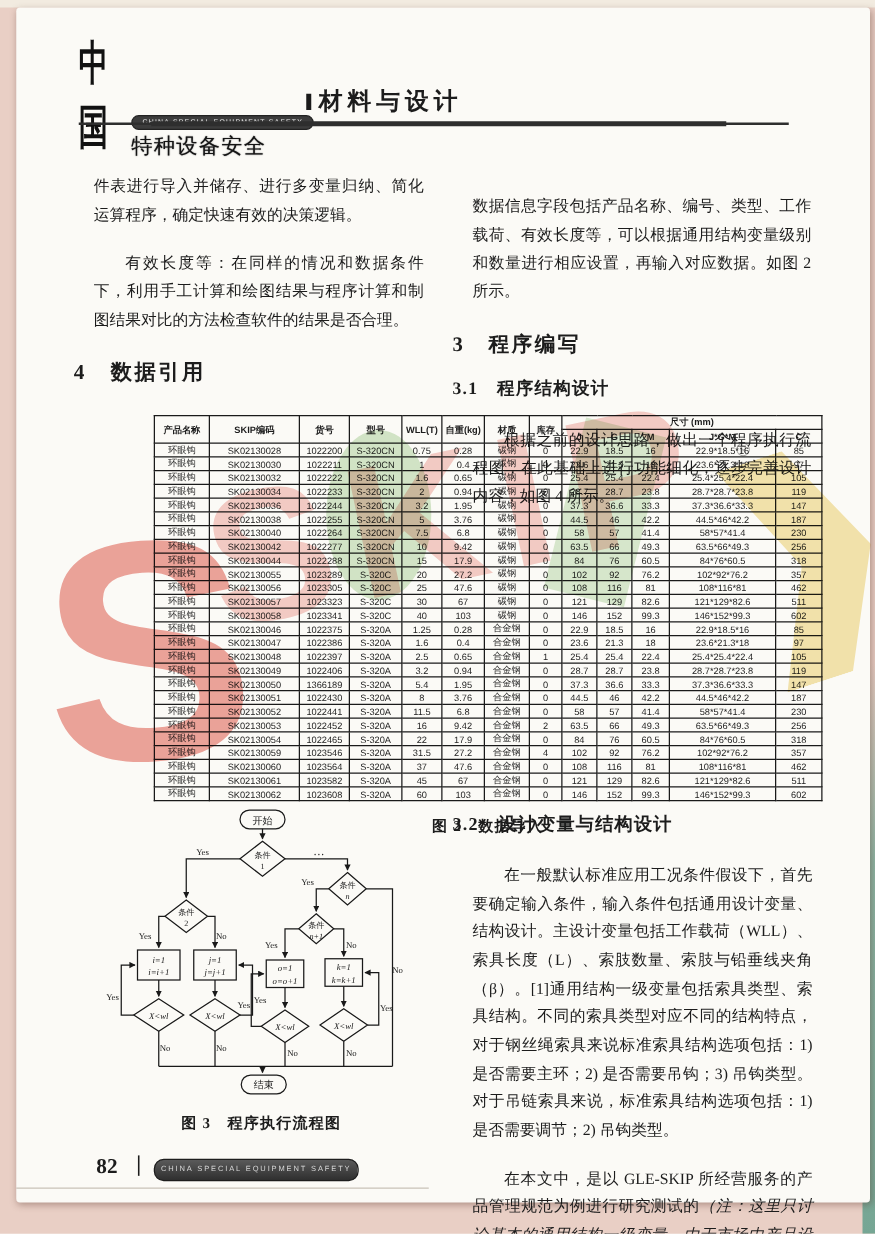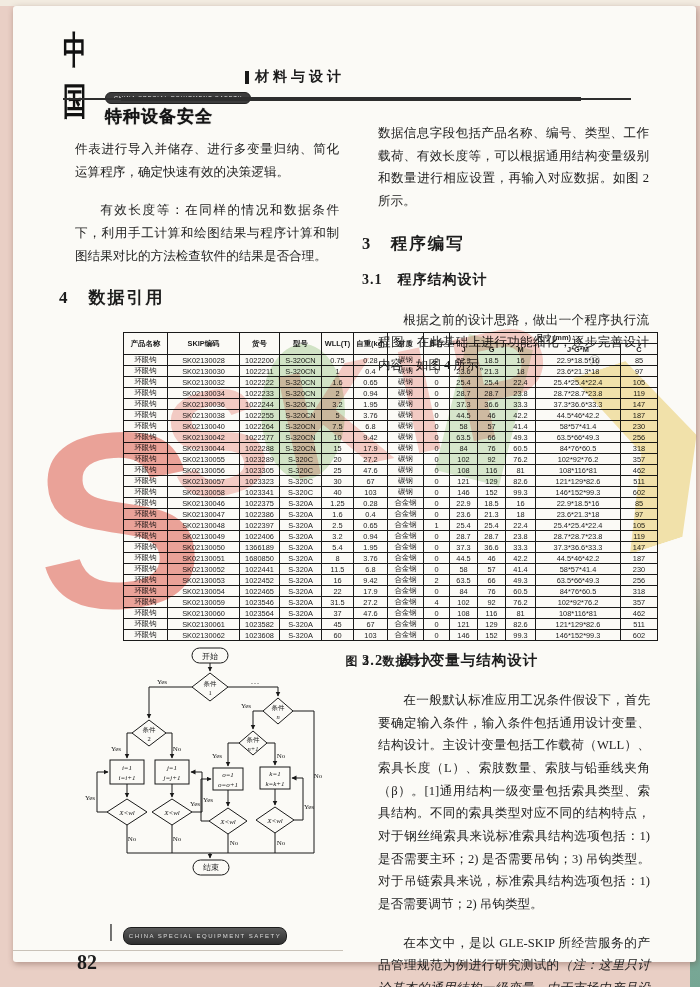--- a/index.html
+++ b/index.html
@@ -23,33 +23,33 @@
     letter-spacing:-3px;transform:scale(.78,1.25);transform-origin:left bottom;
     color:#111;width:44px;
   }
   .logo-right{margin-left:-2px;}
   .logo-en{
     display:inline-block;background:#3c3c3c;color:#e8e8e8;border-radius:7px;
     font-family:"Liberation Sans",sans-serif;font-size:5.5px;letter-spacing:1px;
     padding:2px 8px;border:1px solid #222;
   }
   .logo-title{
-    font-family:"Liberation Sans",sans-serif;font-weight:bold;font-size:17px;
+    font-family:"Liberation Sans",sans-serif;font-weight:normal;font-size:17px;
     letter-spacing:1px;color:#141414;text-shadow:0 0 1px #444;margin-top:1px;
   }
   .section-label{position:absolute;left:232px;top:62px;display:flex;align-items:center;
-    font-family:"Liberation Serif",serif;font-weight:bold;font-size:14px;letter-spacing:4px;}
+    font-family:"Liberation Serif",serif;font-weight:bold;font-size:19px;letter-spacing:4px;}
   .section-marker{display:inline-block;width:4px;height:13px;background:#1a1a1a;margin-right:6px;}
   .header-rule{position:absolute;left:50px;top:92px;width:568px;height:2px;background:#2e2e2e;}
   .header-rule:before{content:"";position:absolute;left:58px;top:-1px;width:460px;height:4px;background:#2e2e2e;}
 
   
   .col{position:absolute;font-size:12.6px;line-height:1.8;text-align:justify;}
   .col-left-top{left:46px;top:116px;width:296px;}
-  .col-right-top{left:349px;top:100px;width:303px;}
+  .col-right-top{left:349px;top:132px;width:303px;}
   .col p{margin:16px;}
   .indent{text-indent:2em;}
   h2.sec{font-size:17px;margin:13px 0 9px;letter-spacing:2px;}
   h3.sec{font-size:16.5px;margin:15px 0 7px;letter-spacing:2px;}
   h4.sec{font-size:14px;margin:9px 0 2px;letter-spacing:1px;}
 
   
   .figure2{position:absolute;left:110px;top:326px;width:534px;}
   table.data{border-collapse:collapse;table-layout:fixed;width:534px;
     font-family:"Liberation Sans",sans-serif;font-size:7.4px;}
@@ -64,21 +64,21 @@
   .figure3{position:absolute;left:46px;top:640px;width:310px;}
   .figure3 svg{display:block;}
   .fc-text{font-family:"Liberation Serif",serif;fill:#191919;}
   .fc-math{font-style:italic;}
 
   
   .col-right-bottom{left:349px;top:641px;width:304px;}
   .note-italic{font-style:italic;}
 
   
-  .footer-num{position:absolute;left:64px;top:917px;font-size:20px;font-weight:bold;margin-top:28px;}
+  .footer-num{position:absolute;left:64px;top:917px;font-size:17px;font-weight:bold;}
   .footer-sep{position:absolute;left:96px;top:915px;font-size:18px;font-weight:bold;}
   .footer-badge{
     position:absolute;left:110px;top:921px;width:162px;height:16px;border-radius:8px;
     background:linear-gradient(180deg,#5a5a5a,#2f2f2f);border:1px solid #1d1d1d;
     color:#d9d9d9;font-family:"Liberation Sans",sans-serif;font-size:6px;letter-spacing:1.5px;
     display:flex;align-items:center;justify-content:center;
   }
   .footer-rule{position:absolute;left:0px;top:944px;width:330px;height:1px;background:#c9c2b8;}
 
   
@@ -442,21 +442,21 @@
             <td>0</td>
             <td>37.3</td>
             <td>36.6</td>
             <td>33.3</td>
             <td>37.3*36.6*33.3</td>
             <td>147</td>
           </tr>
           <tr>
             <td>环眼钩</td>
             <td>SK02130051</td>
-            <td>1680850</td>
+            <td>1022430</td>
             <td>S-320A</td>
             <td>8</td>
             <td>3.76</td>
             <td>合金钢</td>
             <td>0</td>
             <td>44.5</td>
             <td>46</td>
             <td>42.2</td>
             <td>44.5*46*42.2</td>
             <td>187</td>
@@ -651,20 +651,21 @@
         <text x="169" y="131" font-size="7" class="fc-math">o=1</text>
         <text x="169" y="141" font-size="7" class="fc-math">o=o+1</text>
         <text x="216" y="130" font-size="7" class="fc-math">k=1</text>
         <text x="216" y="140" font-size="7" class="fc-math">k=k+1</text>
         <text x="68" y="169" font-size="7" class="fc-math">X&lt;wl</text>
         <text x="113" y="169" font-size="7" class="fc-math">X&lt;wl</text>
         <text x="169" y="178" font-size="7" class="fc-math">X&lt;wl</text>
         <text x="216" y="177" font-size="7" class="fc-math">X&lt;wl</text>
       </g>
     </svg>
+    <div class="fig-caption" style="width:300px;">图 3　程序执行流程图</div>
   </div>
 
   <div class="col col-right-bottom">
     <h4 class="sec" style="font-size:14.5px;margin:0 0 4px;">3.2　设计变量与结构设计</h4>
     <p class="indent">在一般默认标准应用工况条件假设下，首先要确定输入条件，输入条件包括通用设计变量、结构设计。主设计变量包括工作载荷（WLL）、索具长度（L）、索肢数量、索肢与铅垂线夹角（β）。[1]通用结构一级变量包括索具类型、索具结构。不同的索具类型对应不同的结构特点，对于钢丝绳索具来说标准索具结构选项包括：1) 是否需要主环；2) 是否需要吊钩；3) 吊钩类型。对于吊链索具来说，标准索具结构选项包括：1) 是否需要调节；2) 吊钩类型。</p>
     <p class="indent"><span>在本文中，是以 GLE-SKIP 所经营服务的产品管理规范为例进行研究测试的</span><span class="note-italic">（注：这里只讨论基本的通用结构一级变量，由于市场中产品设计差异、产品的具体形式较难统一，在有二级变量的情况下，可将</span></p>
   </div>
 
   <div class="wm wm-green-circle"></div>
   <div class="wm wm-green-band"></div>

